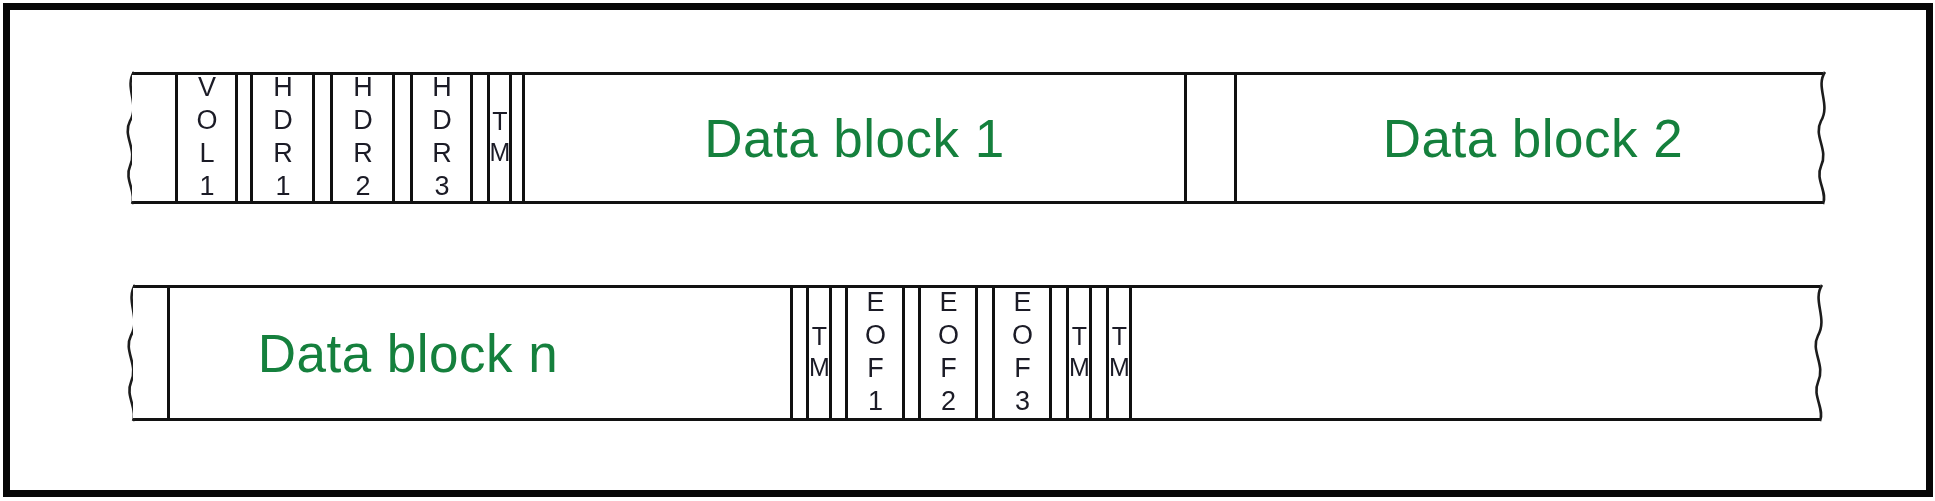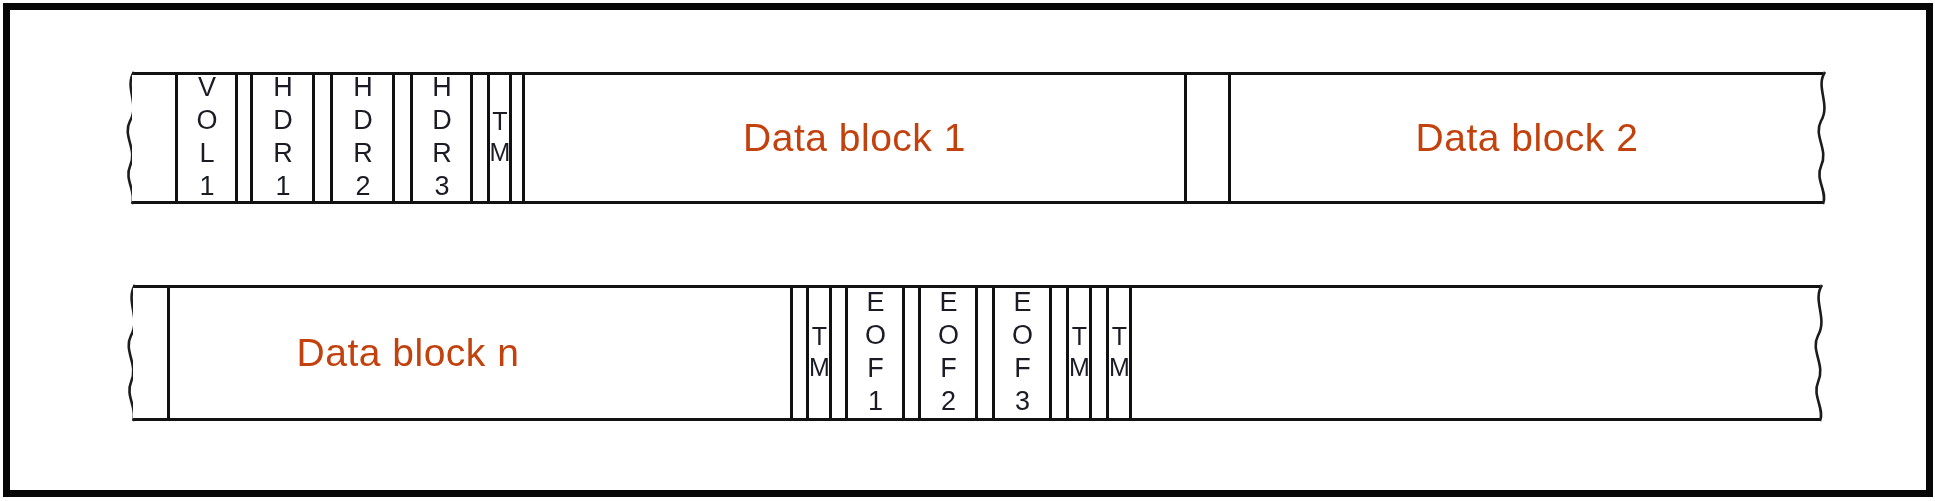--- a/index.html
+++ b/index.html
@@ -27,37 +27,37 @@
   .strip-top{left:132px;top:72px;width:1691px;height:132px;}
   .strip-bottom{left:133px;top:285px;width:1687px;height:136px;}
   .seg{flex:none;height:100%;box-sizing:border-box;position:relative;}
   .cell{
     border-left:3px solid #101010;
     border-right:3px solid #101010;
     display:flex;align-items:center;justify-content:center;
     background:#ffffff;
   }
   .cell.no-left{border-left:none;}
-  .cell.no-right{border-right:none;}
+  .cell.no-right{border-right:none;margin-left:6px;}
   .spacer{background:#ffffff;}
   .vtext{
     writing-mode:vertical-rl;
     text-orientation:upright;
     letter-spacing:3px;
     font-size:27px;
     font-weight:400;
     color:#1b1b26;
     line-height:1;
     white-space:nowrap;
   }
   .vtext.small{font-size:25px;letter-spacing:3px;}
   .htext{
-    font-size:39px;
+    font-size:53px;
     font-weight:400;
-    color:#c2410c;
+    color:#15803d;
     letter-spacing:0.5px;
     white-space:nowrap;
   }
   .shift-left{transform:translateX(-72px);}
   .wave{
     position:absolute;
     top:-3px;
     width:22px;
     height:calc(100% + 6px);
     overflow:visible;

